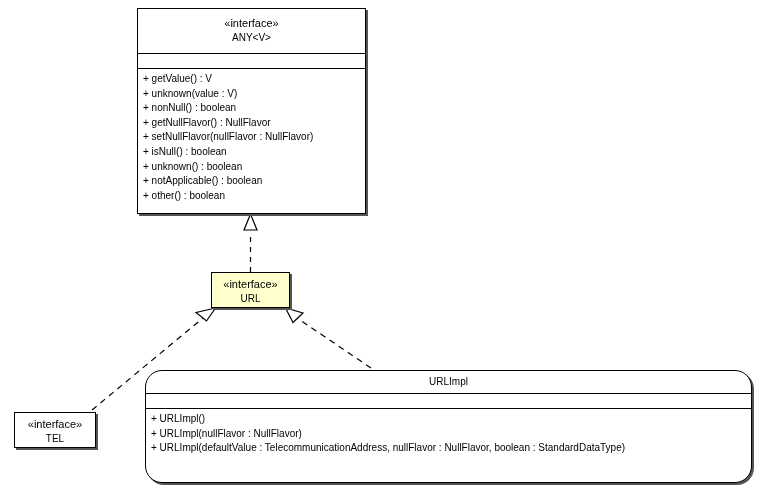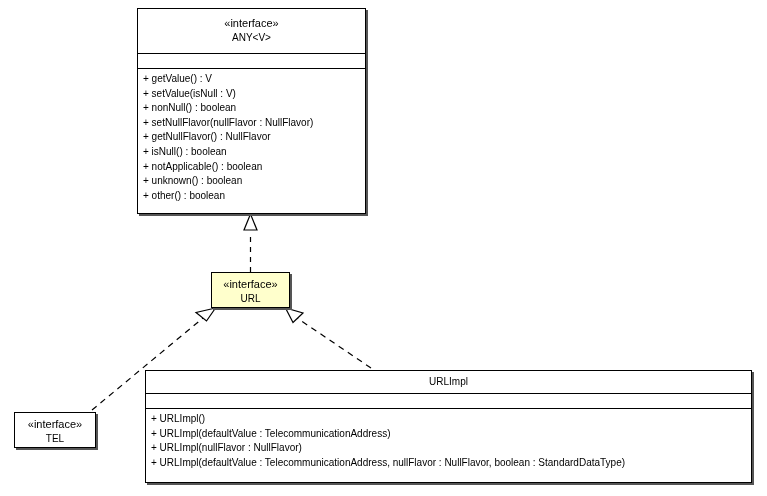--- a/index.html
+++ b/index.html
@@ -111,20 +111,21 @@
     width: 82px;
     height: 36px;
   }
   #box-tel .compartment-name { height: 34px; padding-top: 4px; }
 
   #box-urlimpl {
     left: 145px;
     top: 370px;
     width: 607px;
     height: 113px;
+    border-radius: 17px;
   }
   #box-urlimpl .compartment-name { height: 22px; padding-top: 3px; }
 </style>
 </head>
 <body>
 
 <div id="diagram">
 
   <svg id="connectors" viewBox="0 0 767 496" width="767" height="496">
 
@@ -145,27 +146,27 @@
   </svg>
 
   <div class="uml-box" id="box-any">
     <div class="compartment-name">
       <span class="stereotype">«interface»</span>
       <span class="class-title">ANY&lt;V&gt;</span>
     </div>
     <div class="compartment-attrs compartment-sep"></div>
     <div class="compartment-ops compartment-sep">
       <div class="member">+ getValue() : V</div>
-      <div class="member">+ setValue(isNull : V)</div>
+      <div class="member">+ unknown(value : V)</div>
       <div class="member">+ nonNull() : boolean</div>
+      <div class="member">+ getNullFlavor() : NullFlavor</div>
       <div class="member">+ setNullFlavor(nullFlavor : NullFlavor)</div>
-      <div class="member">+ getNullFlavor() : NullFlavor</div>
       <div class="member">+ isNull() : boolean</div>
+      <div class="member">+ unknown() : boolean</div>
       <div class="member">+ notApplicable() : boolean</div>
-      <div class="member">+ unknown() : boolean</div>
       <div class="member">+ other() : boolean</div>
     </div>
   </div>
 
   <div class="uml-box accent" id="box-url">
     <div class="compartment-name">
       <span class="stereotype">«interface»</span>
       <span class="class-title">URL</span>
     </div>
   </div>
@@ -177,19 +178,18 @@
     </div>
   </div>
 
   <div class="uml-box" id="box-urlimpl">
     <div class="compartment-name">
       <span class="class-title">URLImpl</span>
     </div>
     <div class="compartment-attrs compartment-sep"></div>
     <div class="compartment-ops compartment-sep">
       <div class="member">+ URLImpl()</div>
-      <div class="member">+ URLImpl(defaultValue : TelecommunicationAddress)</div>
       <div class="member">+ URLImpl(nullFlavor : NullFlavor)</div>
       <div class="member">+ URLImpl(defaultValue : TelecommunicationAddress, nullFlavor : NullFlavor, boolean : StandardDataType)</div>
     </div>
   </div>
 
 </div>
 
 </body></html>

